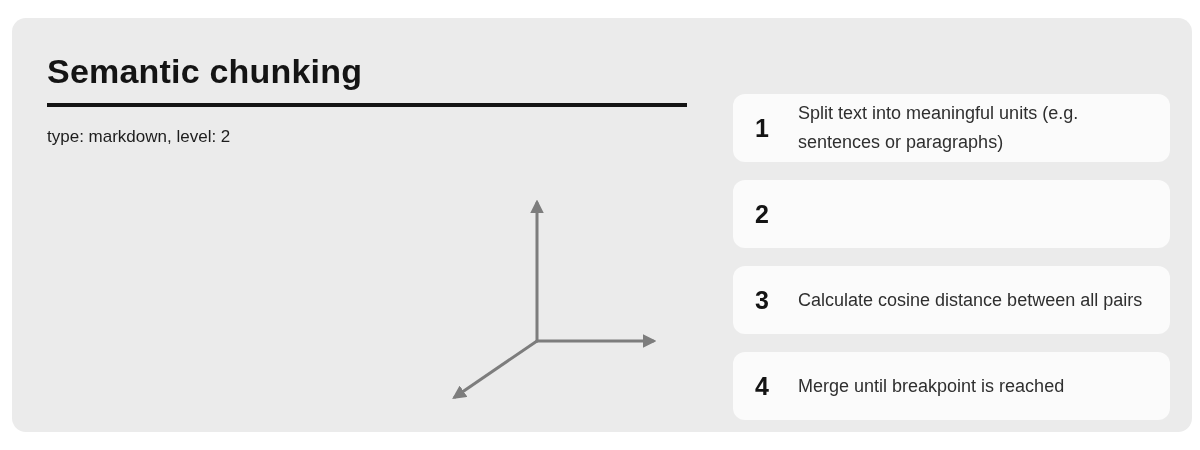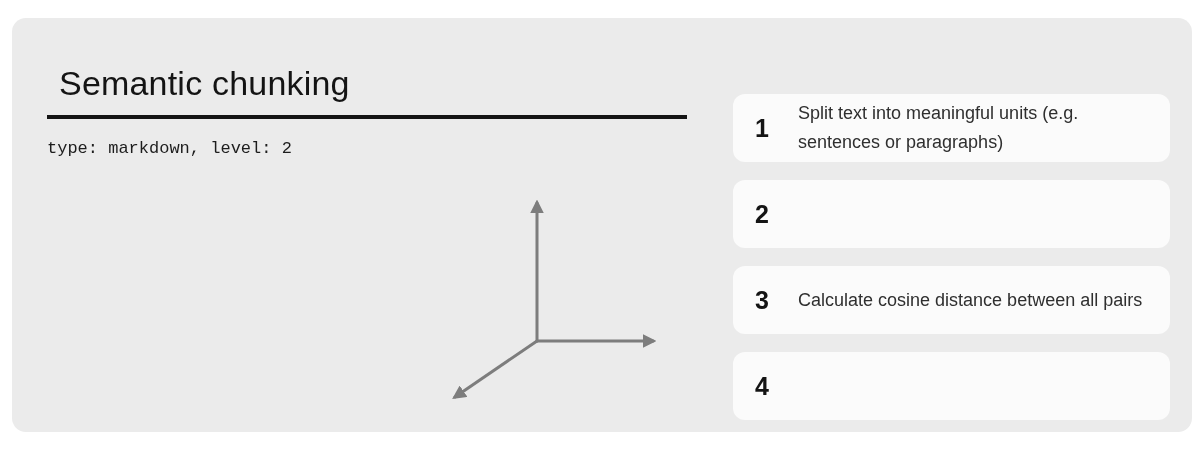--- a/index.html
+++ b/index.html
@@ -23,36 +23,36 @@
     height: 414px;
     background: #ebebeb;
     border-radius: 14px;
   }
   .header {
     position: absolute;
     left: 35px;
     top: 36px;
   }
   .title {
-    margin: 12px;
+    margin: 0;
     font-size: 34px;
-    font-weight: 400;
+    font-weight: 700;
     color: #141414;
     line-height: 1.05;
     letter-spacing: 0.2px;
   }
   .rule {
     width: 640px;
     height: 4px;
     background: #141414;
     margin-top: 13px;
   }
   .meta {
     margin-top: 20px;
-    font-family: Liberation Mono, monospace;
+    font-family: Liberation Sans, sans-serif;
     font-size: 17px;
     color: #1d1d1d;
     line-height: 20px;
   }
   .doc {
     position: absolute;
     left: 35px;
     top: 172px;
     width: 360px;
     font-size: 22px;
@@ -131,17 +131,18 @@
       </div>
       <div class="step">
         <div class="step-num">2</div>
       </div>
       <div class="step">
         <div class="step-num">3</div>
         <div class="step-txt">Calculate cosine distance between all pairs</div>
       </div>
       <div class="step">
         <div class="step-num">4</div>
+        <div class="step-txt">Merge until breakpoint is reached</div>
       </div>
     </div>
 
   </div>
 </div>
 
 </body></html>

